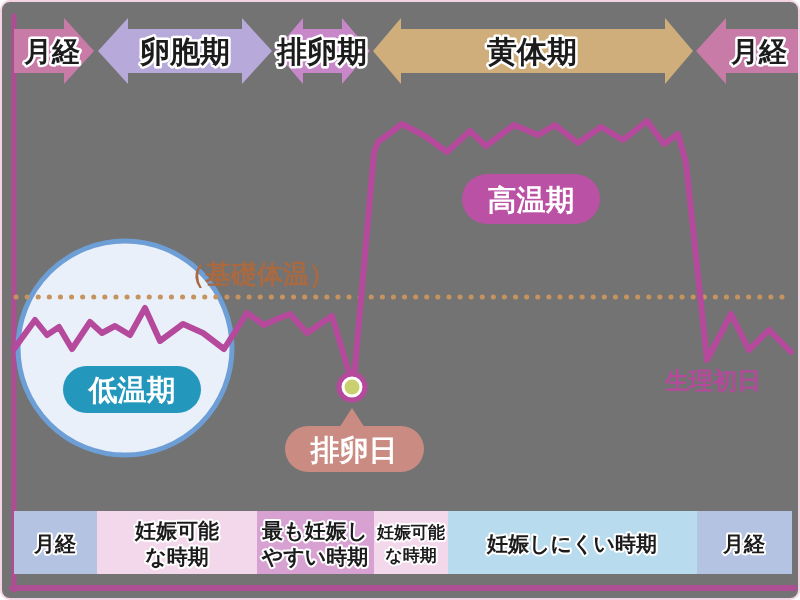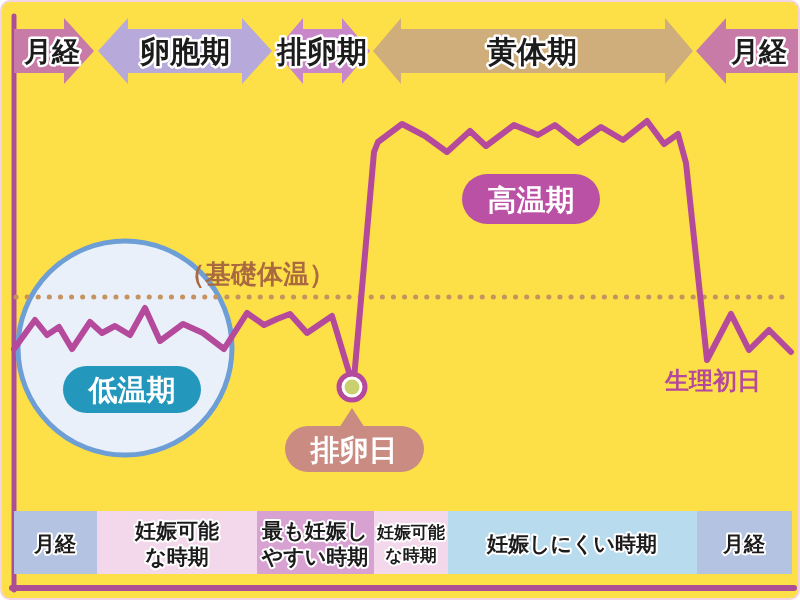--- a/index.html
+++ b/index.html
@@ -1,17 +1,17 @@
 <!DOCTYPE html>
 <html><head>
 <meta charset="utf-8">
 <style>
   html,body{margin:0;padding:0;background:#fff;}
   .stage{
-    position:relative;width:800px;height:600px;background:#fde047;
+    position:relative;width:800px;height:600px;background:#737373;
     font-family:"Liberation Sans","DejaVu Sans",sans-serif;
     border:2px solid #f3d4e2;border-radius:10px;box-sizing:border-box;
     overflow:hidden;
   }
   svg{display:block;}
   text{font-family:"Liberation Sans","DejaVu Sans",sans-serif;}
   .arrow-label{
     font-size:30px;font-weight:bold;fill:#1b1b1b;
     stroke:#ffffff;stroke-width:5px;paint-order:stroke;stroke-linejoin:round;
     text-anchor:middle;dominant-baseline:central;

